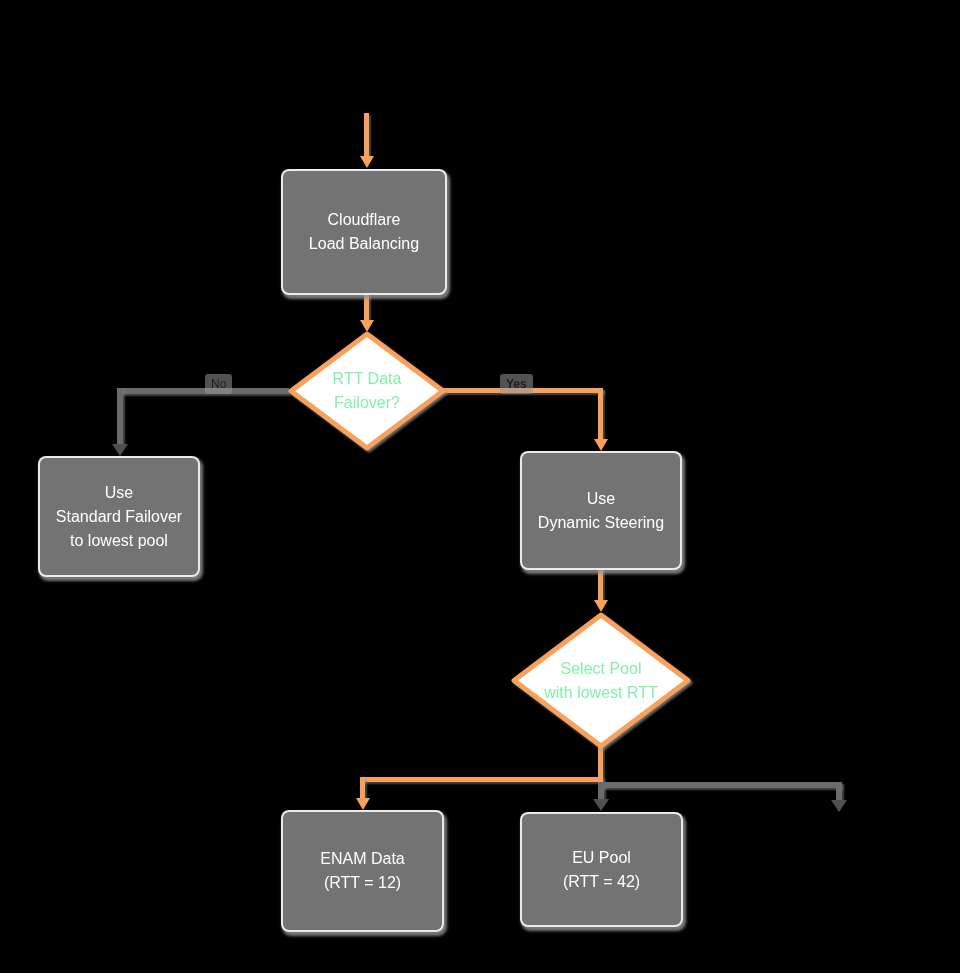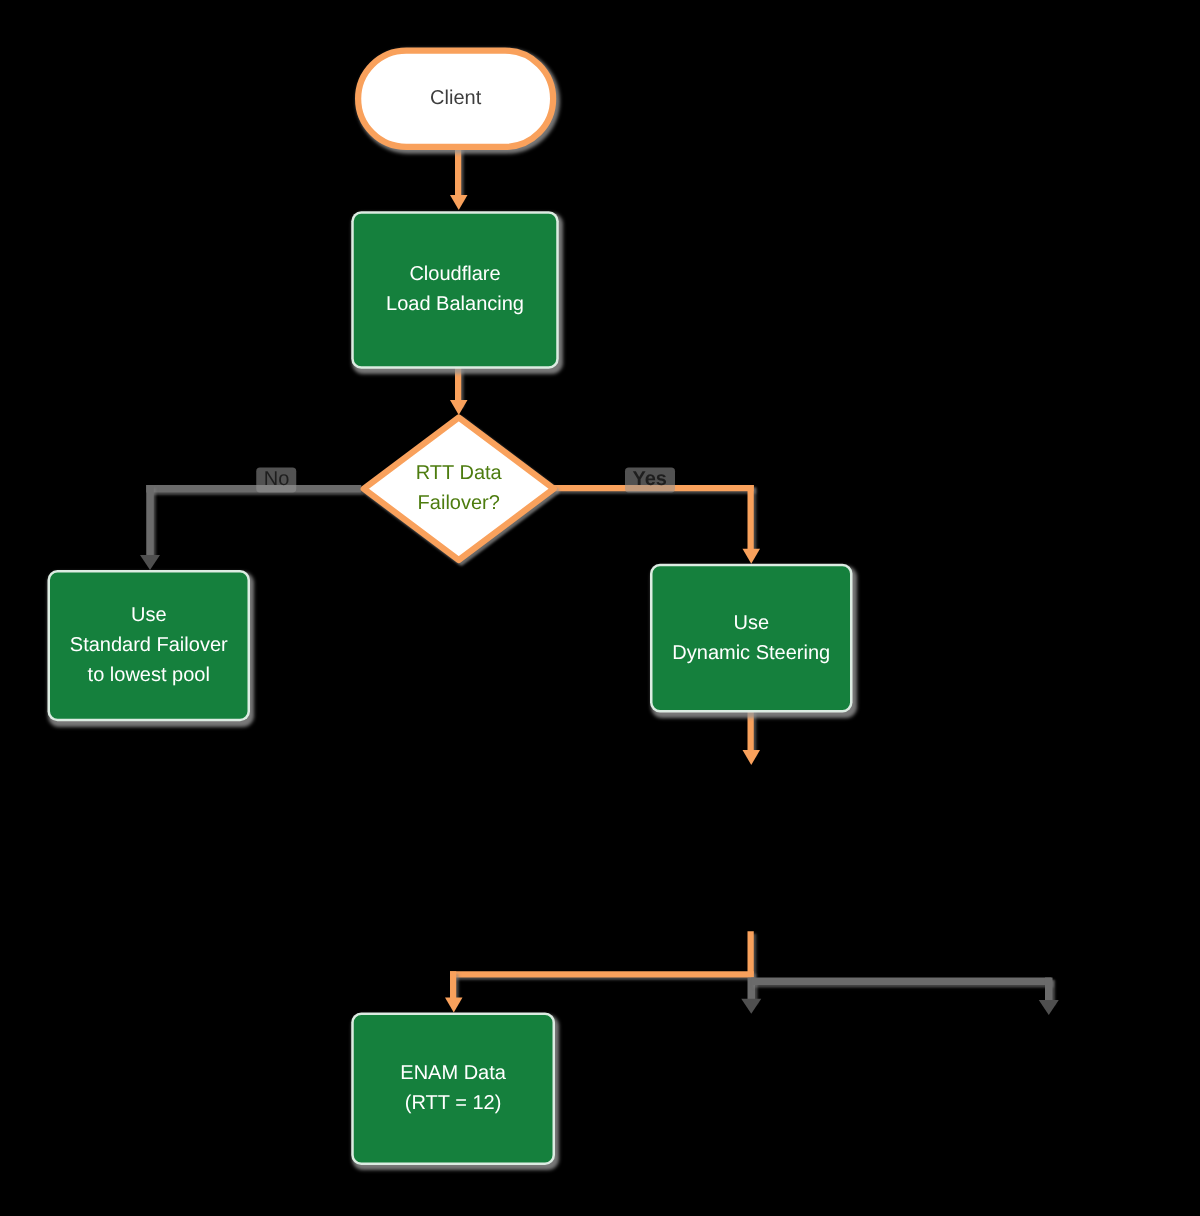--- a/index.html
+++ b/index.html
@@ -6,45 +6,45 @@
   .canvas{
     position:relative;width:960px;height:973px;background:#000;overflow:hidden;
     font-family:"Liberation Sans", sans-serif;
   }
   
   .node{
     position:absolute;display:flex;flex-direction:column;align-items:center;justify-content:center;
     text-align:center;font-size:16px;line-height:24px;box-sizing:border-box;
   }
   .box{
-    background:#15803d;color:#FFFFFF;border-radius:8px;
+    background:#737373;color:#FFFFFF;border-radius:8px;
     border:2px solid rgba(255,255,255,0.85);
     box-shadow:2px 3px 3px 1px rgba(150,150,150,0.8);
   }
   .stadium{
     background:#FFFFFF;color:#3D3D3D;border:5px solid #F9A15C;border-radius:45px;
     box-shadow:2px 2px 3px 1px rgba(150,150,150,0.8);
   }
   .diamond{position:absolute;}
   .diamond svg{position:absolute;left:0;top:0;filter:drop-shadow(2px 2px 1px rgba(150,150,150,0.7));}
   .diamond .dtext{
     position:absolute;left:0;top:0;right:0;bottom:0;
     display:flex;flex-direction:column;align-items:center;justify-content:center;
-    color:#4d7c0f;font-size:16px;line-height:24px;text-align:center;
+    color:#86efac;font-size:16px;line-height:24px;text-align:center;
   }
   
   .seg{position:absolute;box-shadow:2px 2px 2px rgba(130,130,130,0.55);}
   .seg.orange{background:#F9A15C;}
   .seg.gray{background:#6B6B6B;}
   .arrow-down{position:absolute;width:0;height:0;border-left:8px solid transparent;border-right:8px solid transparent;}
   .arrow-down.orange{border-left-width:7px;border-right-width:7px;border-top:12px solid #F9A15C;}
   .arrow-down.gray{border-top:12px solid #4F4F4F;}
   
   .edge-label{
-    position:absolute;font-size:16px;line-height:14px;color:#1E1E1E;
+    position:absolute;font-size:12px;line-height:14px;color:#1E1E1E;
     background:rgba(150,150,150,0.55);border-radius:3px;padding:3px 6px;
   }
   b{font-weight:normal;}
 </style>
 </head>
 <body>
 
 <div class="canvas">
 
   <div class="seg orange" style="left:364px;top:113px;width:5px;height:46px;"></div>
@@ -72,23 +72,20 @@
   <div class="seg gray" style="left:598px;top:782px;width:6px;height:19px;"></div>
   <div class="arrow-down gray" style="left:593px;top:799px;"></div>
 
   <div class="seg gray" style="left:601px;top:782px;width:240px;height:6px;"></div>
   <div class="seg gray" style="left:836px;top:782px;width:6px;height:20px;"></div>
   <div class="arrow-down gray" style="left:831px;top:800px;"></div>
 
   <div class="edge-label" style="left:205px;top:374px;">No</div>
   <div class="edge-label" style="left:500px;top:374px;font-weight:bold;">Yes</div>
 
-  <div class="node stadium" style="left:284px;top:38px;width:161px;height:82px;">
-    <div>Client</div>
-  </div>
 
   <div class="node box" style="left:281px;top:169px;width:166px;height:126px;">
     <div>Cloudflare</div>
     <div>Load Balancing</div>
   </div>
 
   <div class="diamond" style="left:287px;top:330px;width:160px;height:122px;">
     <svg width="160" height="122" viewBox="0 0 160 122">
       <polygon points="80,4 156,61 80,118 4,61" fill="#FFFFFF" stroke="#F9A15C" stroke-width="5" stroke-linejoin="round"></polygon>
     </svg>
@@ -102,21 +99,34 @@
     <div>Use</div>
     <div>Standard Failover</div>
     <div>to lowest pool</div>
   </div>
 
   <div class="node box" style="left:520px;top:451px;width:162px;height:119px;">
     <div>Use</div>
     <div>Dynamic Steering</div>
   </div>
 
+  <div class="diamond" style="left:510px;top:611px;width:182px;height:139px;">
+    <svg width="182" height="139" viewBox="0 0 182 139">
+      <polygon points="91,4 178,69.5 91,135 4,69.5" fill="#FFFFFF" stroke="#F9A15C" stroke-width="5" stroke-linejoin="round"></polygon>
+    </svg>
+    <div class="dtext">
+      <div>Select Pool</div>
+      <div>with lowest RTT</div>
+    </div>
+  </div>
 
   <div class="node box" style="left:281px;top:810px;width:163px;height:122px;">
     <div>ENAM Data</div>
     <div><span>(</span><b>RTT = 12</b><span>)</span></div>
   </div>
 
+  <div class="node box" style="left:520px;top:812px;width:163px;height:115px;">
+    <div>EU Pool</div>
+    <div>(RTT = 42)</div>
+  </div>
 
 
 </div>
 
 </body></html>

